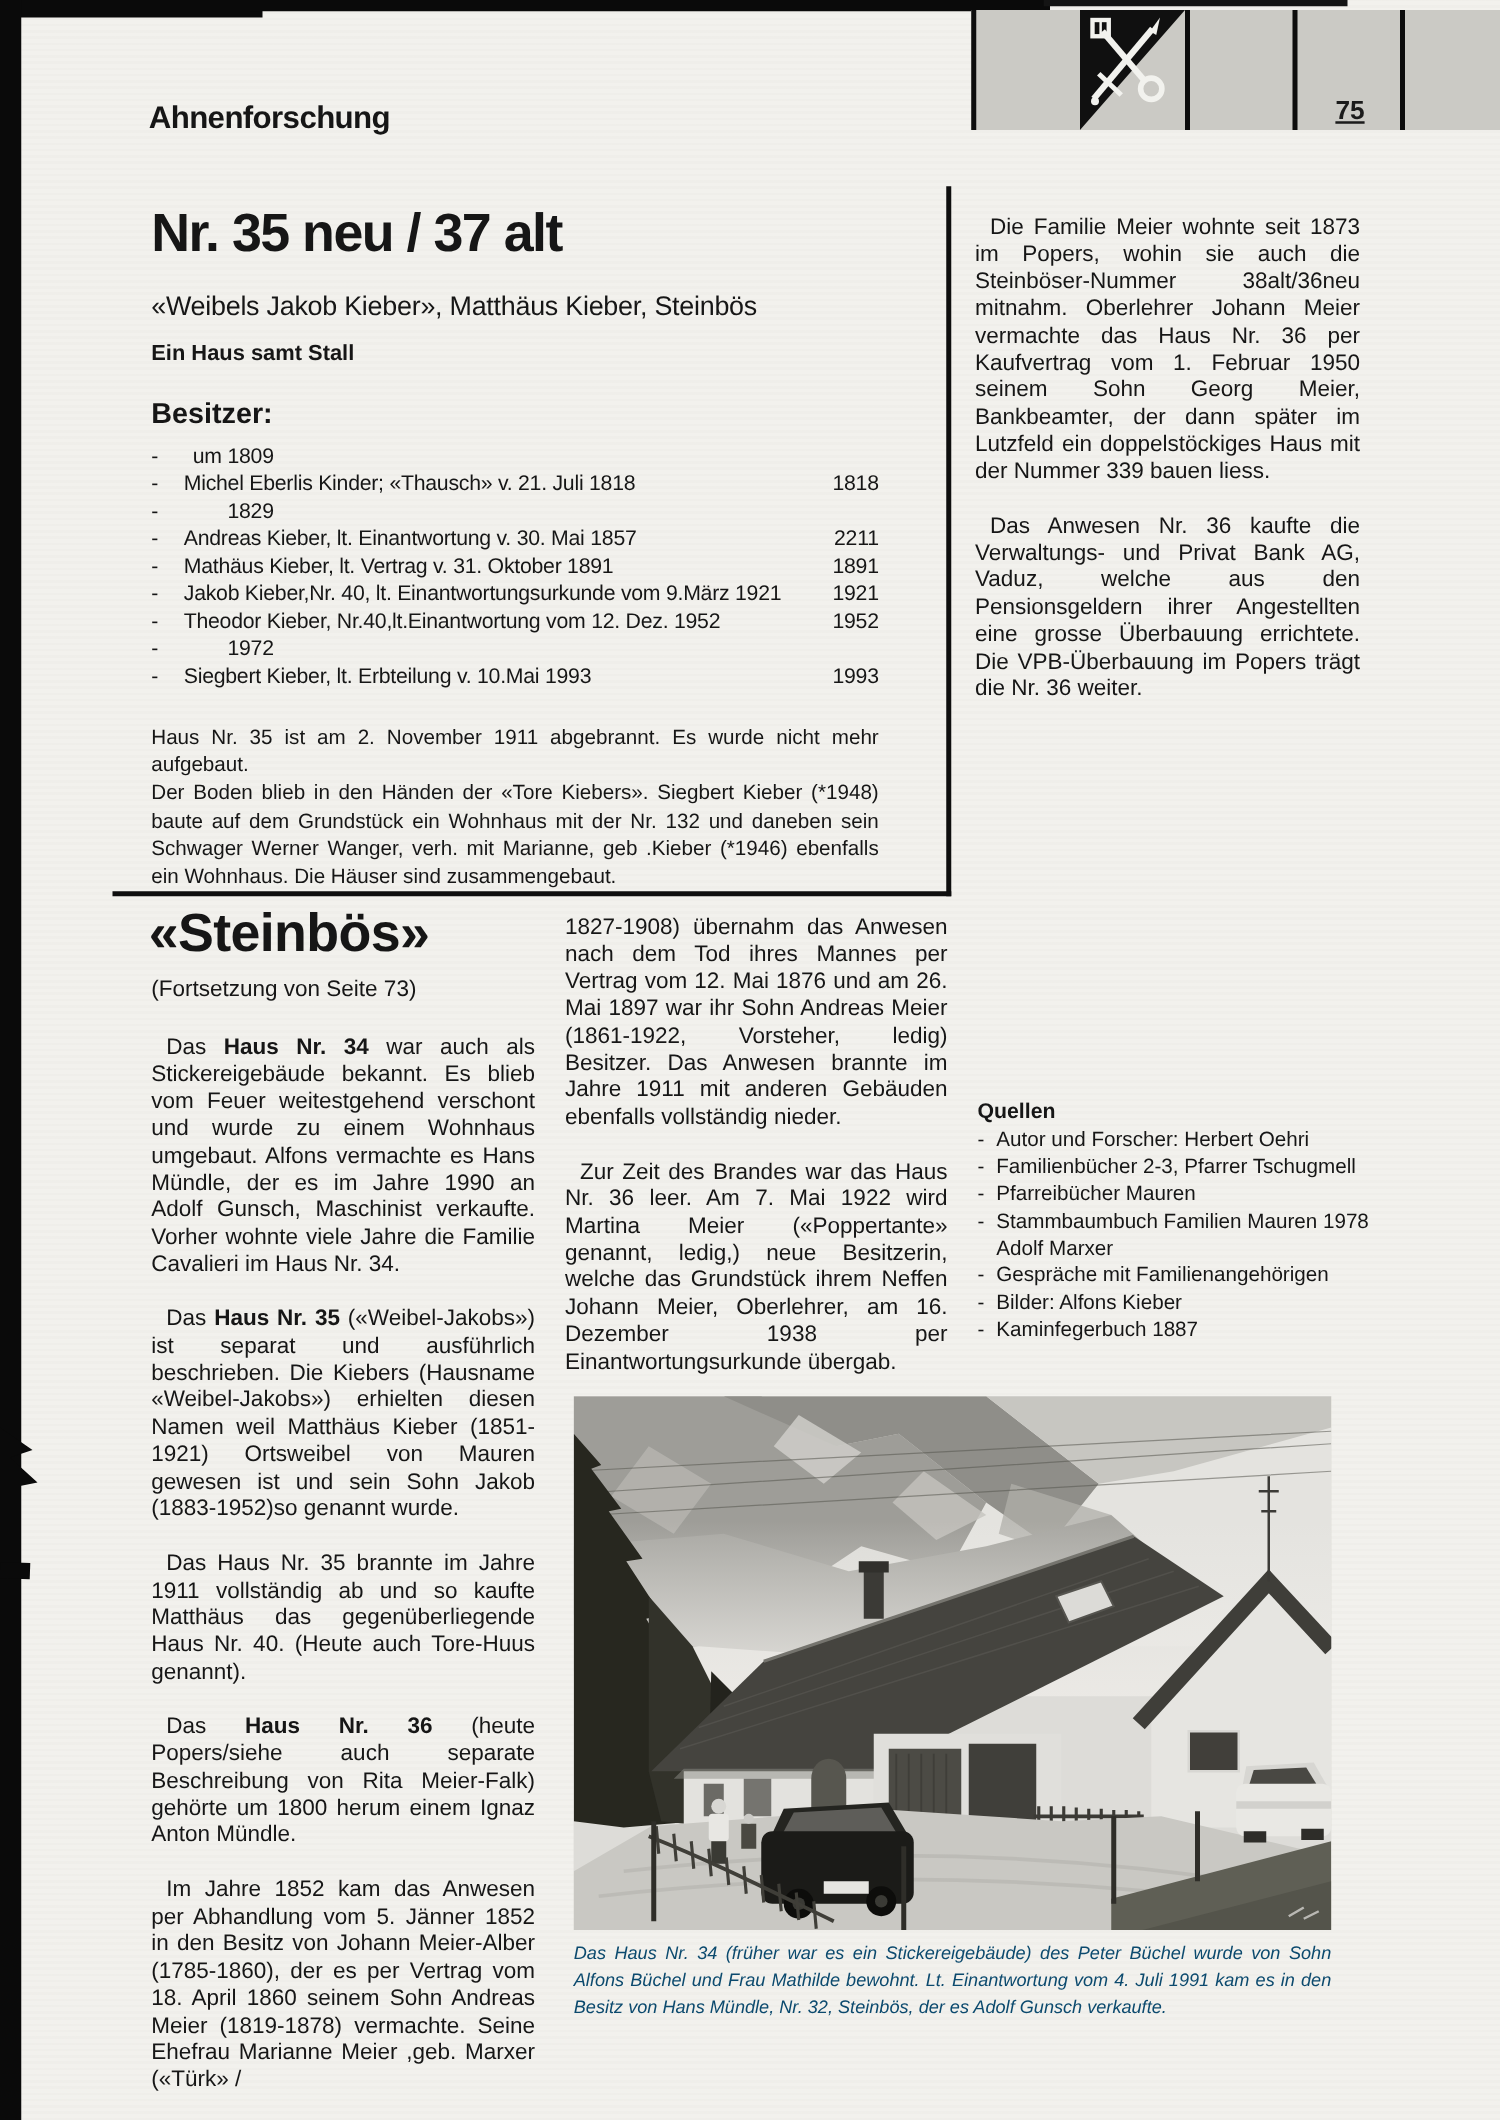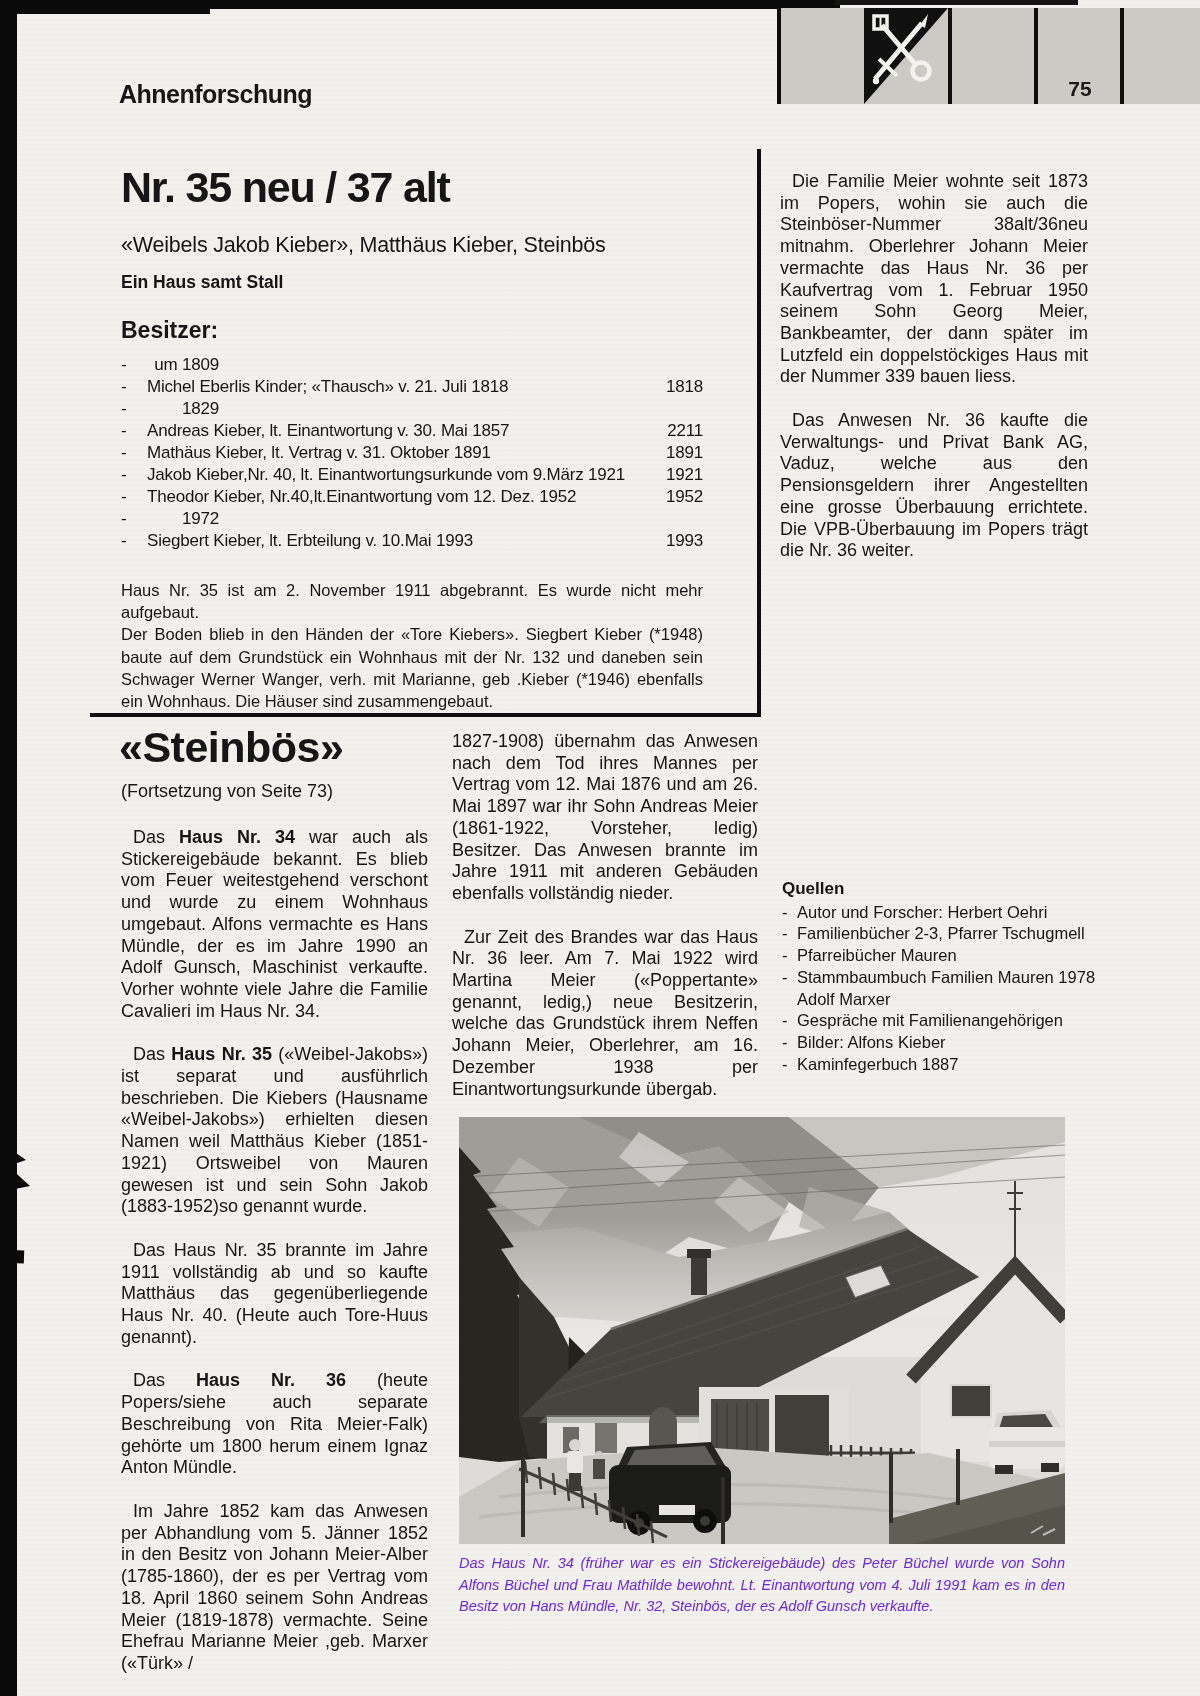--- a/index.html
+++ b/index.html
@@ -17,21 +17,21 @@
   .scan-bar-top2{left:200px;top:0;width:640px;height:9px;background:#0a0a0a;}
   .scan-bar-top3{left:835px;top:0;width:243px;height:5px;background:#141414;}
   .scan-mark1{left:0;top:1140px;width:34px;height:52px;}
   .scan-mark2{left:0;top:1250px;width:24px;height:13px;background:#0a0a0a;transform:rotate(2deg);}
   
   .header-label{left:119px;top:80px;font-size:25px;font-weight:700;letter-spacing:-0.5px;}
   .banner{left:777px;top:8px;width:423px;height:96px;background:#cbcac5;}
   .banner .vline{position:absolute;top:0;width:4px;height:96px;background:#0d0d0d;}
   .banner .crest{position:absolute;left:87px;top:0;width:84px;height:96px;}
   .banner .pagenum{position:absolute;left:262px;bottom:3px;width:82px;text-align:center;
-    font-size:21px;font-weight:700;color:#1b1b1b;}
+    font-size:21px;font-weight:700;color:#1b1b1b;text-decoration:underline;}
   
   .rule-v{left:757px;top:149px;width:4px;height:568px;background:#0f0f0f;}
   .rule-h{left:90px;top:713px;width:671px;height:4px;background:#0f0f0f;}
   .art-title{left:121px;top:163px;font-size:43px;font-weight:700;letter-spacing:-1.2px;white-space:nowrap;}
   .art-subtitle{left:121px;top:233px;font-size:21.5px;letter-spacing:-0.2px;white-space:nowrap;}
   .art-type{left:121px;top:272px;font-size:17.5px;font-weight:700;}
   .art-owners-label{left:121px;top:317px;font-size:23px;font-weight:700;}
   .owners{left:121px;top:354px;width:582px;font-size:17px;letter-spacing:-0.2px;}
   .owner-row{display:flex;line-height:22px;}
   .owner-row .dash{width:26px;flex:none;}
@@ -52,21 +52,21 @@
   
   .sources{left:782px;top:878px;width:314px;font-size:16.5px;line-height:21.7px;}
   .sources .src-heading{font-weight:700;font-size:17px;margin-bottom:2px;}
   .src-item{display:flex;}
   .src-item .dash{width:15px;flex:none;}
   .src-item .stext{flex:1;}
   
   .photo{left:459px;top:1117px;width:606px;height:427px;background:#d8d7d3;}
   .photo svg{display:block;width:100%;height:100%;}
   .caption{left:459px;top:1553px;width:606px;font-size:14.5px;line-height:21.5px;
-    font-style:italic;text-align:justify;color:#6d28d9;}
+    font-style:italic;text-align:justify;color:#0c4a6e;}
 </style>
 </head>
 <body>
 
 <div class="abs scan-bar-top1"></div>
 <div class="abs scan-bar-top2"></div>
 <div class="abs scan-bar-top3"></div>
 <div class="abs scan-bar-left"></div>
 <div class="abs scan-mark1">
   <svg viewBox="0 0 34 52" width="34" height="52">

